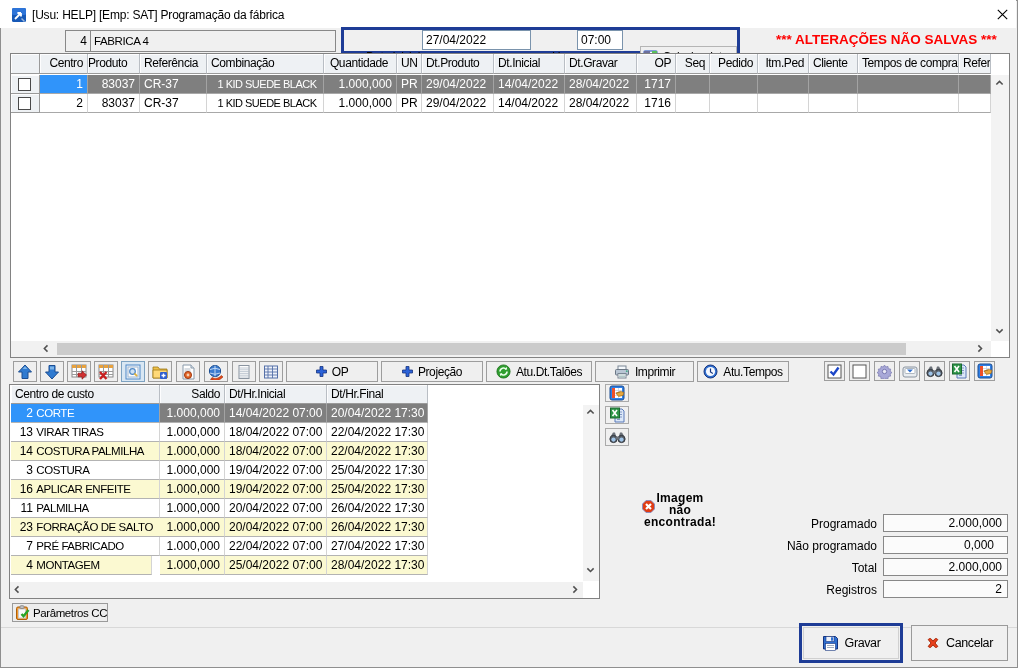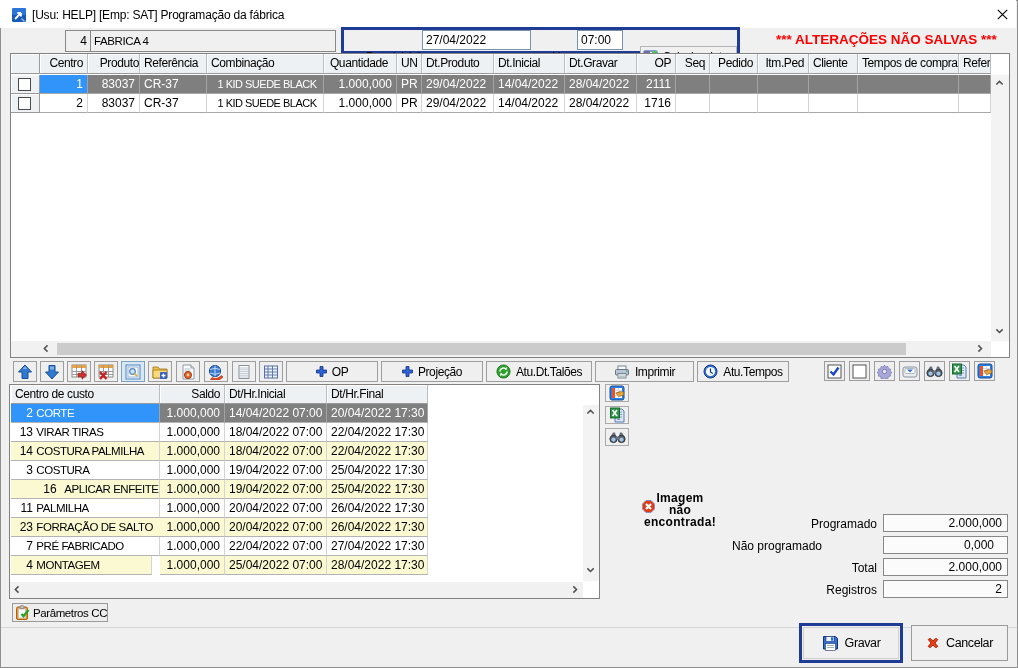--- a/index.html
+++ b/index.html
@@ -56,21 +56,21 @@
         <rect x="1" y="1" width="13" height="12" rx="1" fill="#fff" stroke="#5b7fd0" stroke-width="1.4"></rect>
         <rect x="1" y="1" width="6" height="5" fill="#6b6f9e"></rect>
         <rect x="9" y="1" width="5" height="3" fill="#58c05c"></rect>
         <text x="7.5" y="10.5" font-size="7" font-weight="bold" fill="#e07820" text-anchor="middle" font-family="Liberation Sans">12</text>
       </svg>
     </span>Calcular datas</div>
 <div class="lbl" style="left:776px;top:32px;font-weight:bold;font-size:13.5px;color:#fe0000;">*** ALTERAÇÕES NÃO SALVAS ***</div>
 <div class="grid" style="left:10px;top:53px;width:1000px;height:305px;"></div>
 <div class="fcell" style="left:11px;top:54px;width:29px;height:20px;"></div>
 <div class="hcell r" style="left:40px;top:54px;width:48px;height:20px;padding-right:4px;line-height:19px;">Centro</div>
-<div class="hcell r" style="left:88px;top:54px;width:52px;height:20px;padding-right:0;line-height:19px;">Produto</div>
+<div class="hcell r" style="left:88px;top:54px;width:52px;height:20px;padding-right:12px;line-height:19px;">Produto</div>
 <div class="hcell" style="left:140px;top:54px;width:67px;height:20px;padding-left:4px;line-height:19px;">Referência</div>
 <div class="hcell" style="left:207px;top:54px;width:117px;height:20px;padding-left:4px;line-height:19px;">Combinação</div>
 <div class="hcell r" style="left:324px;top:54px;width:73px;height:20px;padding-right:8px;line-height:19px;">Quantidade</div>
 <div class="hcell" style="left:397px;top:54px;width:25px;height:20px;padding-left:4px;line-height:19px;">UN</div>
 <div class="hcell" style="left:422px;top:54px;width:72px;height:20px;padding-left:4px;line-height:19px;">Dt.Produto</div>
 <div class="hcell" style="left:494px;top:54px;width:71px;height:20px;padding-left:4px;line-height:19px;">Dt.Inicial</div>
 <div class="hcell" style="left:565px;top:54px;width:72px;height:20px;padding-left:4px;line-height:19px;">Dt.Gravar</div>
 <div class="hcell r" style="left:637px;top:54px;width:39px;height:20px;padding-right:4px;line-height:19px;">OP</div>
 <div class="hcell r" style="left:676px;top:54px;width:34px;height:20px;padding-right:4px;line-height:19px;">Seq</div>
 <div class="hcell r" style="left:710px;top:54px;width:48px;height:20px;padding-right:4px;line-height:19px;">Pedido</div>
@@ -82,21 +82,21 @@
 <div class="cb" style="left:18px;top:78px;"></div>
 <div class="dcell selblue r" style="left:40px;top:75px;width:48px;height:19px;padding-right:4px;border-bottom:1px solid #a8a8a8;">1</div>
 <div class="dcell sel r" style="left:88px;top:75px;width:52px;height:19px;padding-right:4px;border-bottom:1px solid #a8a8a8;">83037</div>
 <div class="dcell sel" style="left:140px;top:75px;width:67px;height:19px;padding-left:4px;border-bottom:1px solid #a8a8a8;">CR-37</div>
 <div class="dcell up11 sel c" style="left:207px;top:75px;width:117px;height:19px;padding-left:4px;border-bottom:1px solid #a8a8a8;">1 KID SUEDE BLACK</div>
 <div class="dcell sel r" style="left:324px;top:75px;width:73px;height:19px;padding-right:4px;border-bottom:1px solid #a8a8a8;">1.000,000</div>
 <div class="dcell sel" style="left:397px;top:75px;width:25px;height:19px;padding-left:4px;border-bottom:1px solid #a8a8a8;">PR</div>
 <div class="dcell sel" style="left:422px;top:75px;width:72px;height:19px;padding-left:4px;border-bottom:1px solid #a8a8a8;">29/04/2022</div>
 <div class="dcell sel" style="left:494px;top:75px;width:71px;height:19px;padding-left:4px;border-bottom:1px solid #a8a8a8;">14/04/2022</div>
 <div class="dcell sel" style="left:565px;top:75px;width:72px;height:19px;padding-left:4px;border-bottom:1px solid #a8a8a8;">28/04/2022</div>
-<div class="dcell sel r" style="left:637px;top:75px;width:39px;height:19px;padding-right:4px;border-bottom:1px solid #a8a8a8;">2111</div>
+<div class="dcell sel r" style="left:637px;top:75px;width:39px;height:19px;padding-right:4px;border-bottom:1px solid #a8a8a8;">1717</div>
 <div class="dcell sel r" style="left:676px;top:75px;width:34px;height:19px;padding-right:4px;border-bottom:1px solid #a8a8a8;"></div>
 <div class="dcell sel r" style="left:710px;top:75px;width:48px;height:19px;padding-right:4px;border-bottom:1px solid #a8a8a8;"></div>
 <div class="dcell sel r" style="left:758px;top:75px;width:51px;height:19px;padding-right:4px;border-bottom:1px solid #a8a8a8;"></div>
 <div class="dcell sel" style="left:809px;top:75px;width:49px;height:19px;padding-left:4px;border-bottom:1px solid #a8a8a8;"></div>
 <div class="dcell sel" style="left:858px;top:75px;width:101px;height:19px;padding-left:4px;border-bottom:1px solid #a8a8a8;"></div>
 <div class="dcell sel" style="left:959px;top:75px;width:32px;height:19px;padding-left:4px;border-bottom:1px solid #a8a8a8;"></div>
 <div class="fcell" style="left:11px;top:94px;width:29px;height:19px;"></div>
 <div class="cb" style="left:18px;top:97px;"></div>
 <div class="dcell r" style="left:40px;top:94px;width:48px;height:19px;padding-right:4px;border-bottom:1px solid #a8a8a8;">2</div>
 <div class="dcell r" style="left:88px;top:94px;width:52px;height:19px;padding-right:4px;border-bottom:1px solid #a8a8a8;">83037</div>
@@ -310,21 +310,21 @@
 <div class="dcell" style="left:225px;top:423px;width:102px;height:19px;padding-left:4px;border-bottom:1px solid #b3b3b3;">18/04/2022 07:00</div>
 <div class="dcell" style="left:327px;top:423px;width:101px;height:19px;padding-left:4px;border-bottom:1px solid #b3b3b3;">22/04/2022 17:30</div>
 <div class="dcell ylw" style="left:11px;top:442px;width:149px;height:19px;border-bottom:1px solid #b3b3b3;"><span style="display:inline-block;width:22px;text-align:right;">14</span>&nbsp;<span class="ln11">COSTURA PALMILHA</span></div>
 <div class="dcell ylw r" style="left:160px;top:442px;width:65px;height:19px;padding-right:4px;border-bottom:1px solid #b3b3b3;">1.000,000</div>
 <div class="dcell ylw" style="left:225px;top:442px;width:102px;height:19px;padding-left:4px;border-bottom:1px solid #b3b3b3;">18/04/2022 07:00</div>
 <div class="dcell ylw" style="left:327px;top:442px;width:101px;height:19px;padding-left:4px;border-bottom:1px solid #b3b3b3;">22/04/2022 17:30</div>
 <div class="dcell" style="left:11px;top:461px;width:149px;height:19px;border-bottom:1px solid #b3b3b3;"><span style="display:inline-block;width:22px;text-align:right;">3</span>&nbsp;<span class="ln11">COSTURA</span></div>
 <div class="dcell r" style="left:160px;top:461px;width:65px;height:19px;padding-right:4px;border-bottom:1px solid #b3b3b3;">1.000,000</div>
 <div class="dcell" style="left:225px;top:461px;width:102px;height:19px;padding-left:4px;border-bottom:1px solid #b3b3b3;">19/04/2022 07:00</div>
 <div class="dcell" style="left:327px;top:461px;width:101px;height:19px;padding-left:4px;border-bottom:1px solid #b3b3b3;">25/04/2022 17:30</div>
-<div class="dcell ylw" style="left:11px;top:480px;width:149px;height:19px;border-bottom:1px solid #b3b3b3;"><span style="display:inline-block;width:22px;text-align:center;margin-left:28px;">16</span>&nbsp;<span class="ln11">APLICAR ENFEITE</span></div>
+<div class="dcell ylw" style="left:11px;top:480px;width:149px;height:19px;border-bottom:1px solid #b3b3b3;"><span style="display:inline-block;width:22px;text-align:right;">16</span>&nbsp;<span class="ln11">APLICAR ENFEITE</span></div>
 <div class="dcell ylw r" style="left:160px;top:480px;width:65px;height:19px;padding-right:4px;border-bottom:1px solid #b3b3b3;">1.000,000</div>
 <div class="dcell ylw" style="left:225px;top:480px;width:102px;height:19px;padding-left:4px;border-bottom:1px solid #b3b3b3;">19/04/2022 07:00</div>
 <div class="dcell ylw" style="left:327px;top:480px;width:101px;height:19px;padding-left:4px;border-bottom:1px solid #b3b3b3;">25/04/2022 17:30</div>
 <div class="dcell" style="left:11px;top:499px;width:149px;height:19px;border-bottom:1px solid #b3b3b3;"><span style="display:inline-block;width:22px;text-align:right;">11</span>&nbsp;<span class="ln11">PALMILHA</span></div>
 <div class="dcell r" style="left:160px;top:499px;width:65px;height:19px;padding-right:4px;border-bottom:1px solid #b3b3b3;">1.000,000</div>
 <div class="dcell" style="left:225px;top:499px;width:102px;height:19px;padding-left:4px;border-bottom:1px solid #b3b3b3;">20/04/2022 07:00</div>
 <div class="dcell" style="left:327px;top:499px;width:101px;height:19px;padding-left:4px;border-bottom:1px solid #b3b3b3;">26/04/2022 17:30</div>
 <div class="dcell ylw" style="left:11px;top:518px;width:161px;height:19px;border-bottom:1px solid #b3b3b3;"><span style="display:inline-block;width:22px;text-align:right;">23</span>&nbsp;<span class="ln11">FORRAÇÃO DE SALTO</span></div>
 <div class="dcell ylw r" style="left:160px;top:518px;width:65px;height:19px;padding-right:4px;border-bottom:1px solid #b3b3b3;">1.000,000</div>
 <div class="dcell ylw" style="left:225px;top:518px;width:102px;height:19px;padding-left:4px;border-bottom:1px solid #b3b3b3;">20/04/2022 07:00</div>
@@ -390,21 +390,21 @@
   </div>
 <div class="ico" style="left:642px;top:500px;">
     <svg width="13" height="13" viewBox="0 0 13 13">
       <path d="M4 0.5 h5 L12.5 4 v5 L9 12.5 H4 L0.5 9 V4 Z" fill="#e03c14" stroke="#7888c8" stroke-width="0.8"></path>
       <path d="M4 4 l5 5 M9 4 l-5 5" stroke="#fff" stroke-width="2.2"></path>
     </svg>
   </div>
 <div class="lbl" style="left:630px;top:492px;width:100px;text-align:center;font-weight:bold;font-size:12px;line-height:12px;letter-spacing:0.3px;">Imagem<br>não<br>encontrada!</div>
 <div class="lbl" style="left:677px;top:517px;width:200px;text-align:right;">Programado</div>
 <div class="ed" style="left:883px;top:514px;width:125px;height:18px;line-height:16px;text-align:right;padding-right:5px;background:#fbfbfb;">2.000,000</div>
-<div class="lbl" style="left:677px;top:539px;width:200px;text-align:center;">Não programado</div>
+<div class="lbl" style="left:677px;top:539px;width:200px;text-align:right;">Não programado</div>
 <div class="ed" style="left:883px;top:536px;width:125px;height:18px;line-height:16px;text-align:right;padding-right:13px;background:#fbfbfb;">0,000</div>
 <div class="lbl" style="left:677px;top:561px;width:200px;text-align:right;">Total</div>
 <div class="ed" style="left:883px;top:558px;width:125px;height:18px;line-height:16px;text-align:right;padding-right:5px;background:#fbfbfb;">2.000,000</div>
 <div class="lbl" style="left:677px;top:583px;width:200px;text-align:right;">Registros</div>
 <div class="ed" style="left:883px;top:580px;width:125px;height:18px;line-height:16px;text-align:right;padding-right:5px;background:#fbfbfb;">2</div>
 <div class="ab" style="left:1px;top:627px;width:1016px;height:1px;background:#d8d8d8;"></div>
 <div class="btn" style="left:12px;top:603px;width:96px;height:19px;border-color:#9a9a9a;background:#ededed;justify-content:flex-start;padding-left:2px;font-size:11.5px;letter-spacing:-0.4px;"><span style="margin-right:3px;display:inline-block;">
       <svg width="15" height="15" viewBox="0 0 15 15">
         <rect x="1.5" y="2" width="11" height="12.5" rx="1.5" fill="#f0962e" stroke="#b06008"></rect>
         <rect x="3.5" y="4" width="7" height="9" fill="#f8f8f8" stroke="#c8c8c8"></rect>

